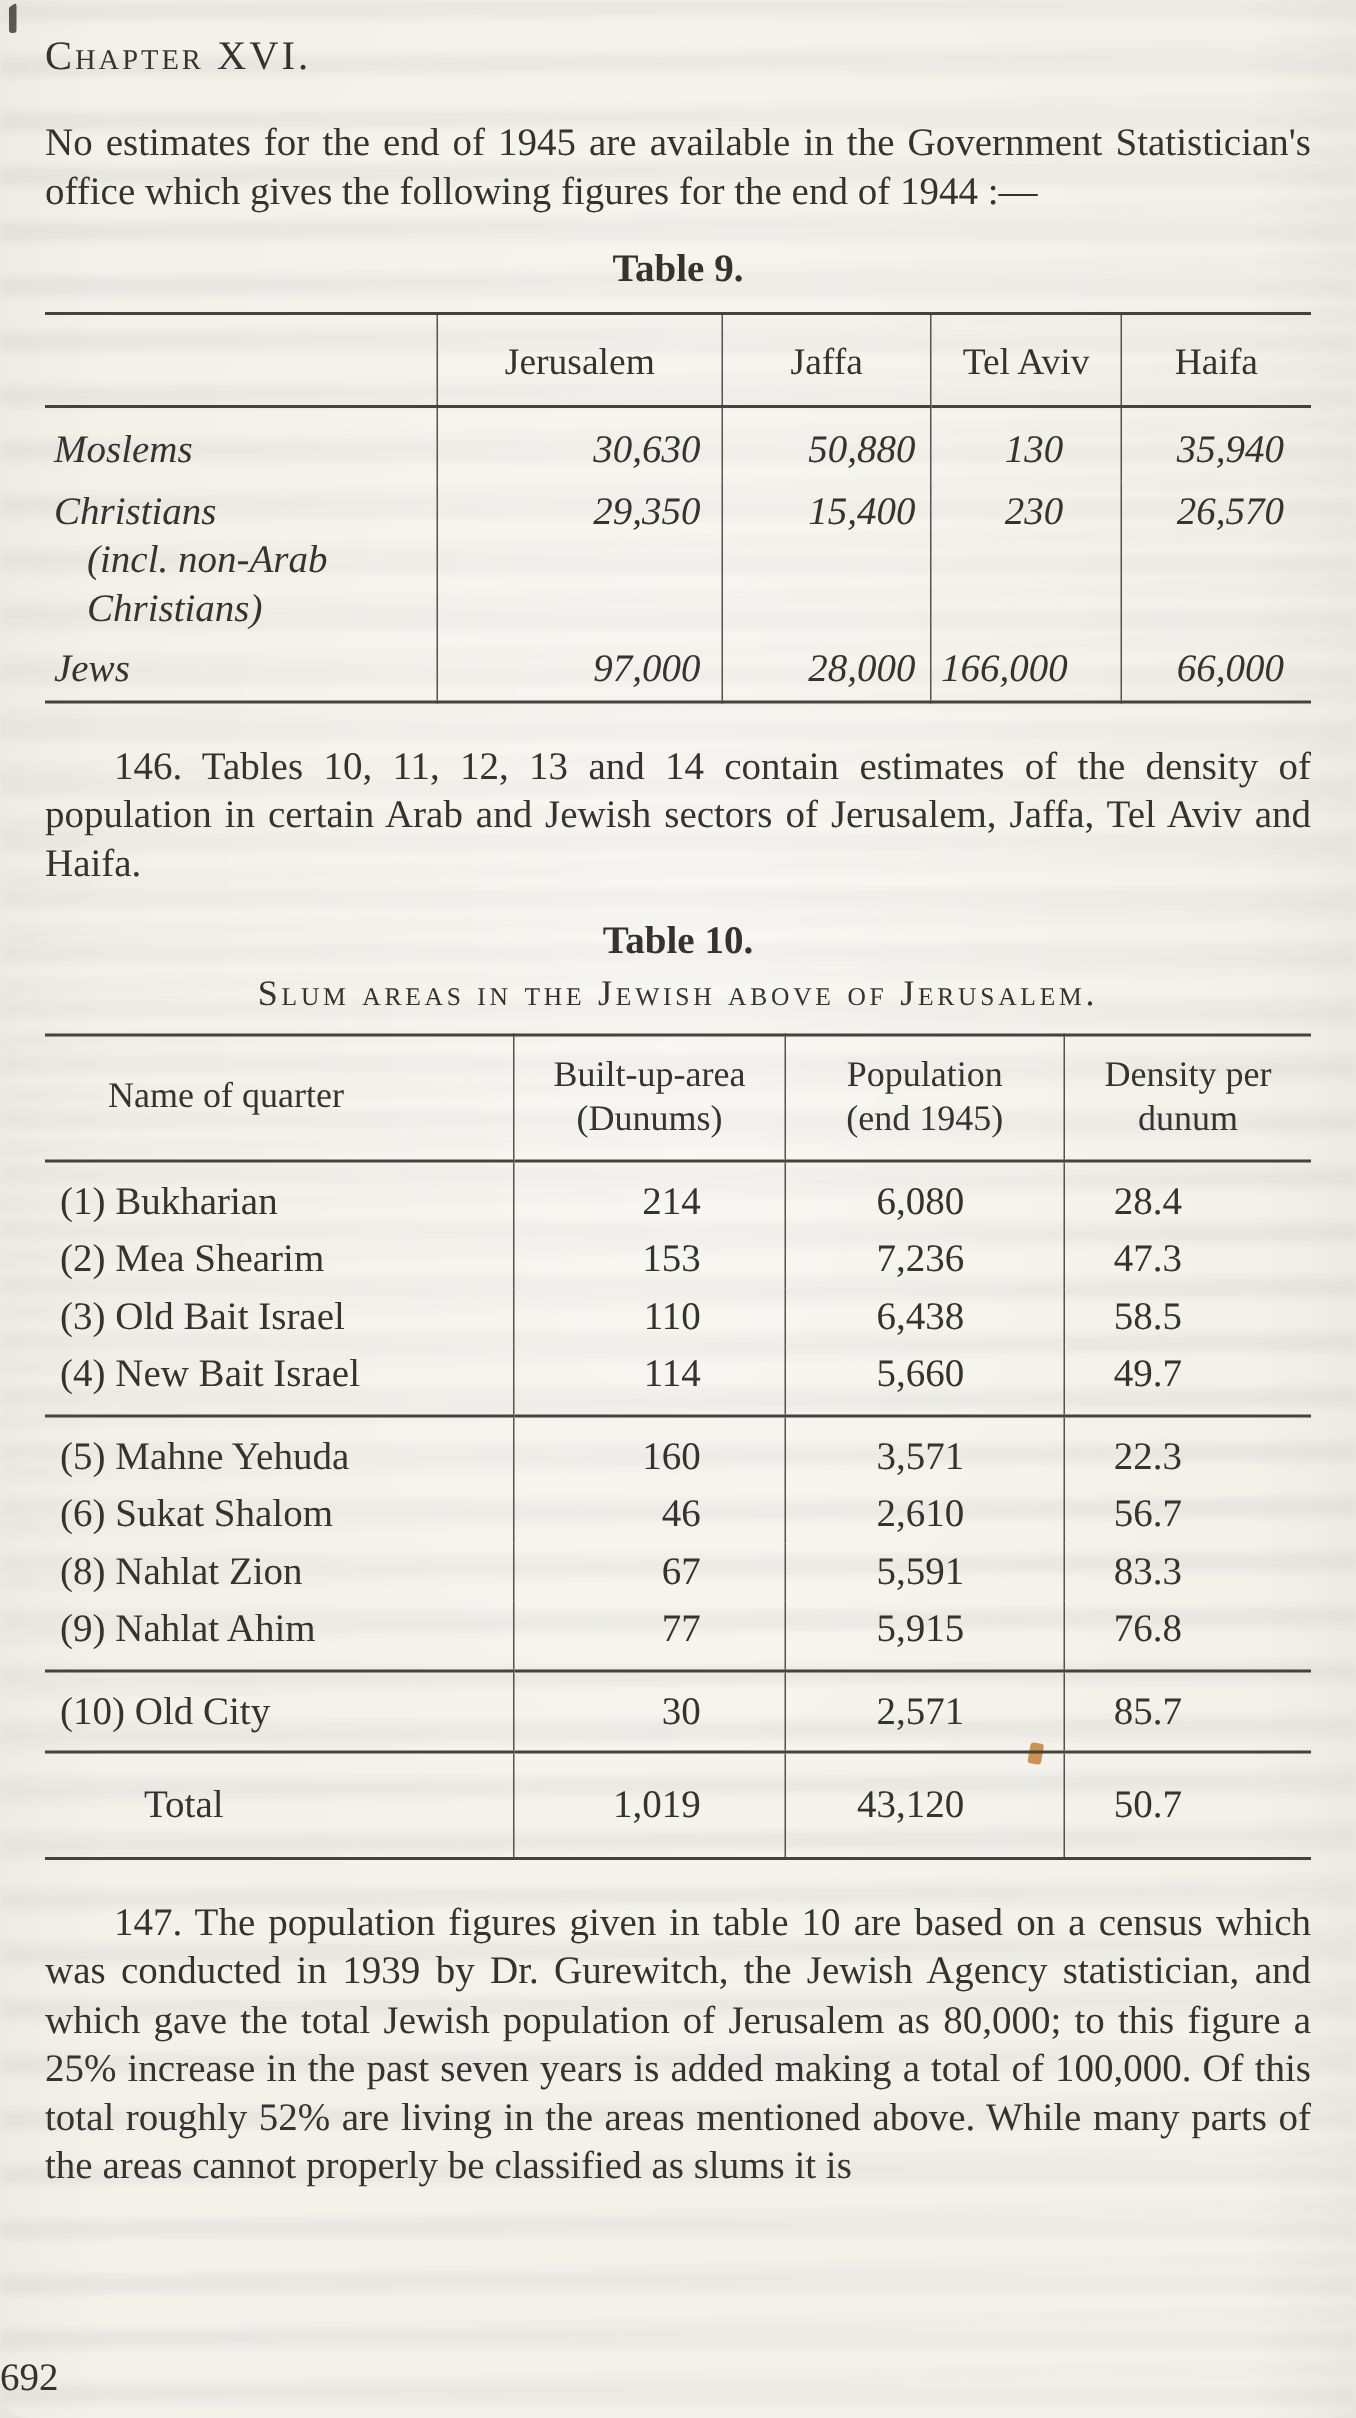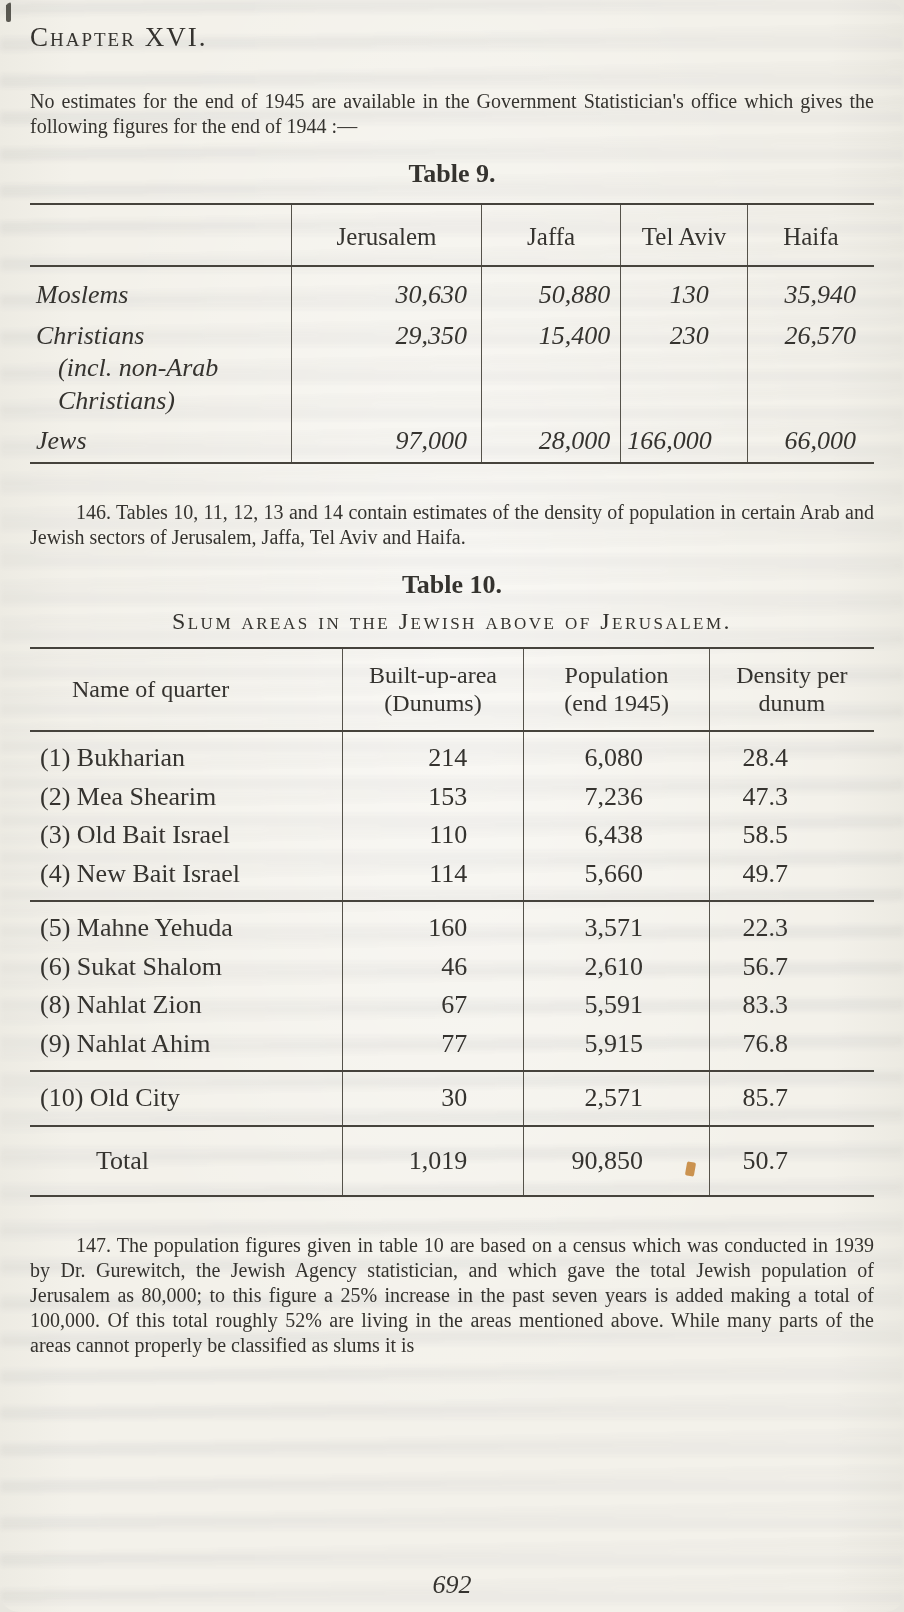--- a/index.html
+++ b/index.html
@@ -26,23 +26,23 @@
     opacity:.85;
   }
   .content { position:relative; padding:16px 30px 0 30px; }
 
   .chapter {
     font-variant:small-caps;
     font-size:27px; letter-spacing:2px;
     margin-top:6px;
   }
   p.body {
-    font-size:20px; line-height:1.25;
+    font-size:26px; line-height:1.25;
     text-align:justify;
-    margin:36px 0 0 0;
+    margin:26px 0 0 0;
   }
   p.indent { text-indent:46px; }
 
   .tcaption {
     text-align:center; font-weight:bold;
     font-size:26px; margin-top:20px;
   }
   .subtitle {
     text-align:center;
     font-variant:small-caps;
@@ -104,21 +104,21 @@
   .t10 td.area { text-align:right; padding-right:56px; }
   .t10 td.pop  { text-align:right; padding-right:66px; }
   .t10 td.den  { text-align:right; padding-right:86px; }
   .t10 tr.gfirst td { padding-top:10px; }
   .t10 tr.gend td { border-bottom:2px solid #46433c; padding-bottom:10px; }
   .t10 tr.total td { padding-top:18px; padding-bottom:18px; }
   .t10 td.total-label { padding-left:66px; }
 
   .pagenum {
     position:absolute; left:0; right:0; bottom:12px;
-    text-align:center; font-size:26px;font-style:italic;
+    text-align:left; font-size:26px;
   }
 
   
   .speck-ink {
     position:absolute; left:6px; top:2px; width:5px; height:20px;
     background:#2a2822; opacity:.75; border-radius:2px;
   }
   .speck-orange {
     position:absolute; left:686px; top:1162px; width:9px; height:14px;
     background:#c07a28; opacity:.8; transform:rotate(10deg); border-radius:2px;
@@ -260,21 +260,21 @@
         </tr>
         <tr class="gfirst gend">
           <td class="name">(10) Old City</td>
           <td class="area">30</td>
           <td class="pop">2,571</td>
           <td class="den">85.7</td>
         </tr>
         <tr class="total">
           <td class="name total-label">Total</td>
           <td class="area">1,019</td>
-          <td class="pop">90,850</td>
+          <td class="pop">43,120</td>
           <td class="den">50.7</td>
         </tr>
       </tbody>
     </table>
 
     <p class="body indent">147.  The population figures given in table 10 are based on a census which was conducted in 1939 by Dr. Gurewitch, the Jewish Agency statistician, and which gave the total Jewish population of Jerusalem as 80,000; to this figure a 25% increase in the past seven years is added making a total of 100,000.  Of this total roughly 52% are living in the areas mentioned above.  While many parts of the areas cannot properly be classified as slums it is</p>
 
   </div>
 
   <div class="pagenum">692</div>

